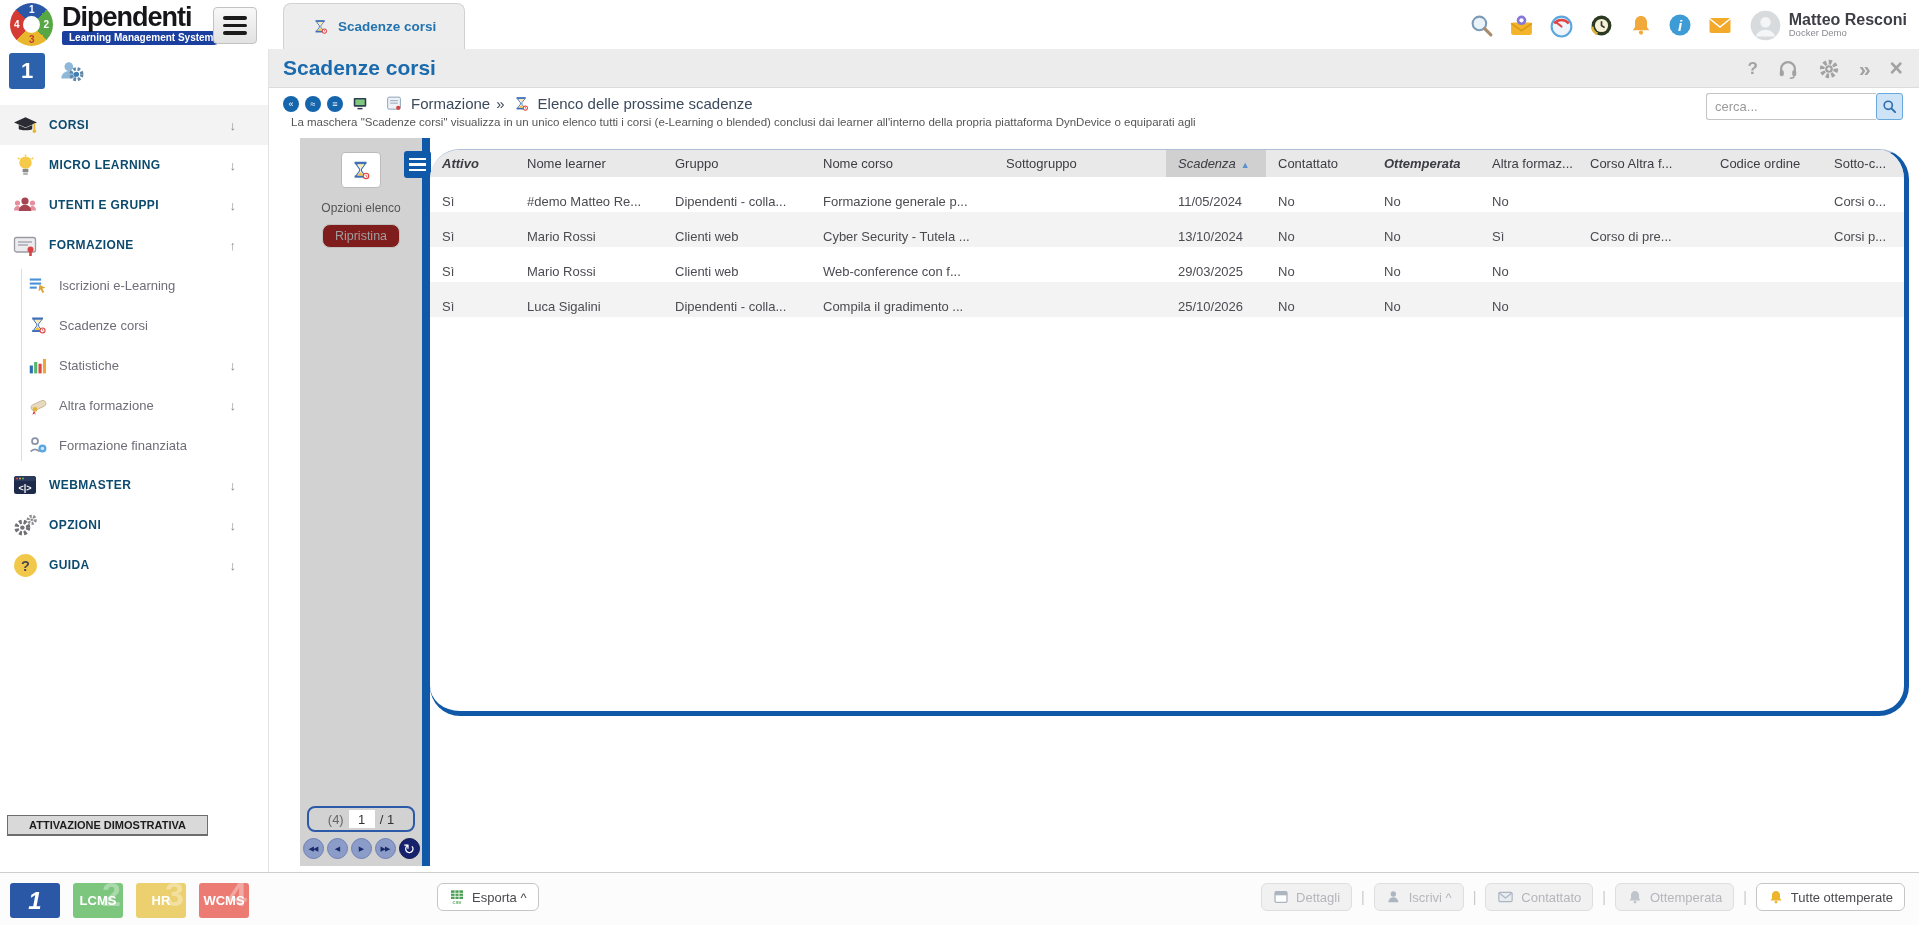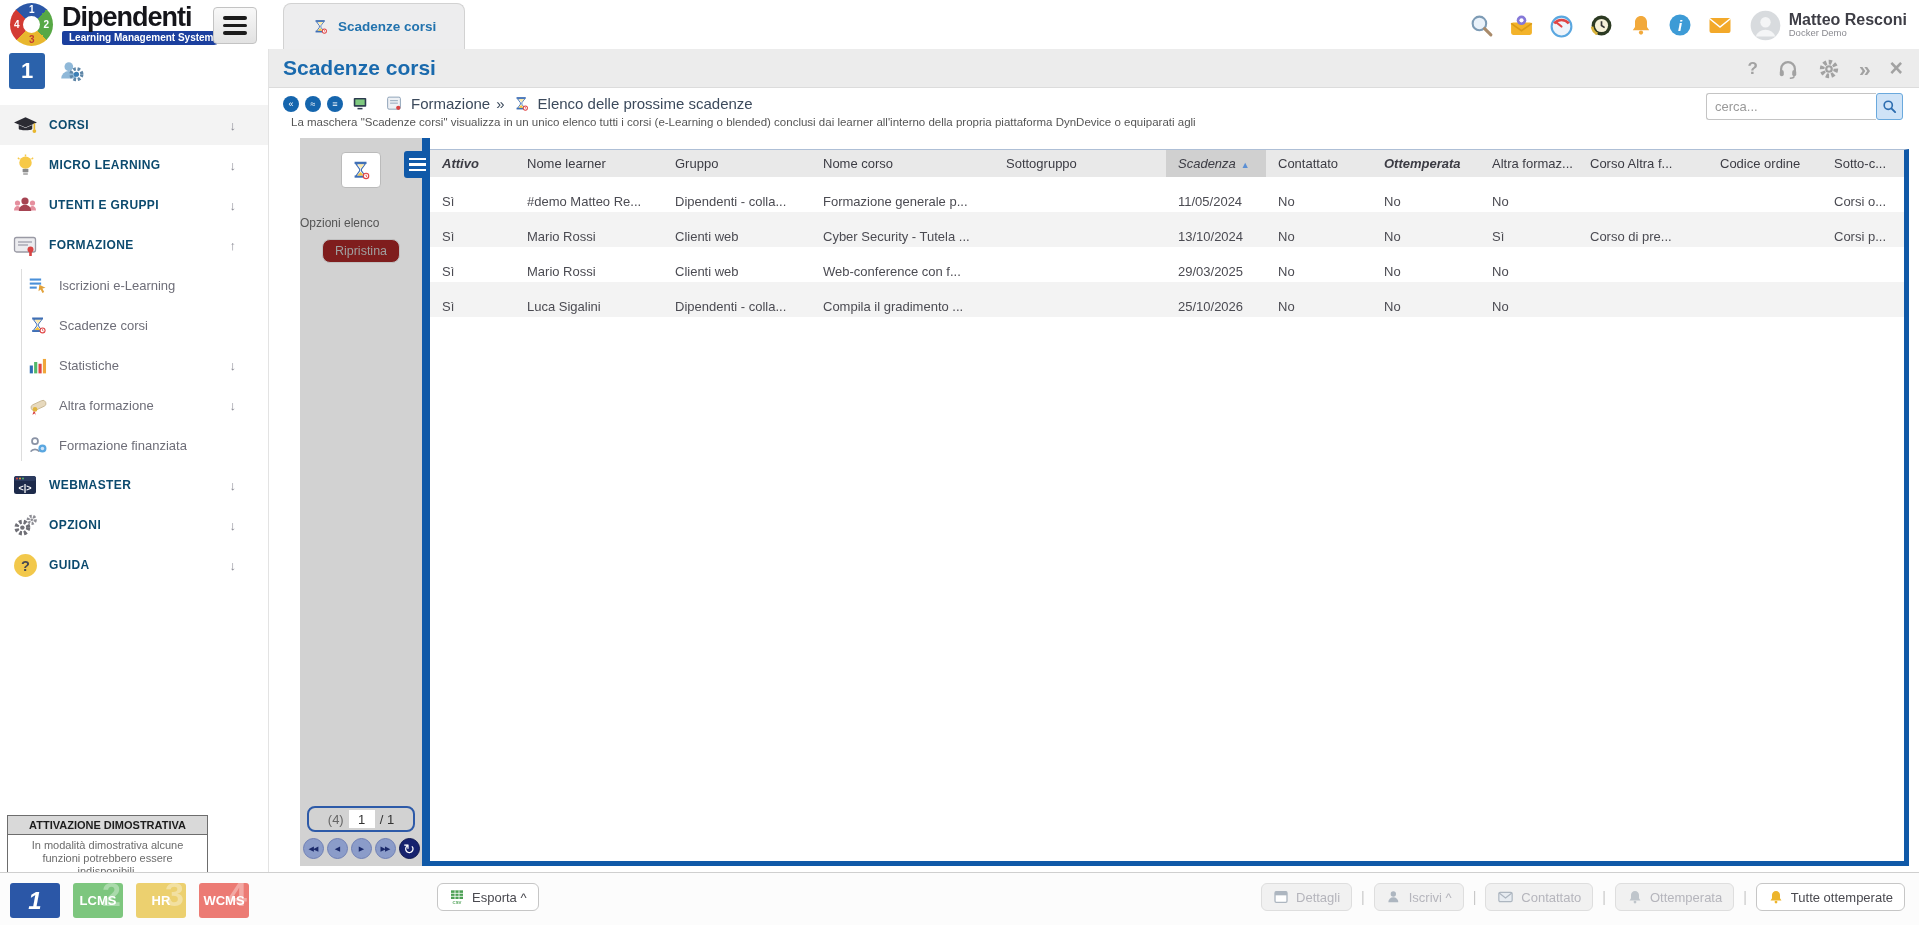--- a/index.html
+++ b/index.html
@@ -80,36 +80,36 @@
   .crumb-desc { position:absolute; left:22px; top:28px; font-size:11.5px; color:#555; }
 
   .searchbox { position:absolute; right:16px; top:5px; display:flex; }
   .searchbox input { width:170px; height:27px; border:1px solid #c4c4c4; border-right:none; border-radius:3px 0 0 3px; padding:0 8px; font-size:13px; color:#666; font-family:inherit; }
   .searchbox input::placeholder { color:#9a9a9a; }
   .search-btn { width:27px; height:27px; background:#cfe3f7; border:1px solid #6aa9dd; border-radius:3px; display:flex; align-items:center; justify-content:center; cursor:pointer; }
 
   
   .panel { position:absolute; left:300px; top:138px; width:122px; height:728px; background:#d2d2d2; }
   .panel-iconbox { width:40px; height:36px; background:#fff; border:1px solid #bbb; border-radius:4px; margin:14px auto 0; display:flex; align-items:center; justify-content:center; }
-  .panel-label { text-align:left; font-size:12px; color:#555; margin-top:28px; }
+  .panel-label { text-align:center; font-size:12px; color:#555; margin-top:13px; }
   .reset-btn { display:block; margin:9px auto 0; background:#7f1d1d; border:1px solid #c0c0c0; border-radius:8px; color:#9f9f9f; font-size:12.5px; padding:4px 12px; font-family:inherit; cursor:pointer; }
   .pager { position:absolute; left:0; right:0; bottom:7px; }
   .pager-box { margin:0 7px; height:26px; border:2px solid #2d5aa8; border-radius:8px; display:flex; align-items:center; justify-content:center; gap:5px; font-size:13px; color:#666; }
   .pager-box input { width:26px; height:18px; border:none; background:#fff; text-align:center; font-size:13px; color:#333; font-family:inherit; }
   .pager-total { color:#333; }
   .pager-btns { display:flex; justify-content:center; gap:3px; margin-top:6px; }
   .pbtn { width:21px; height:21px; border-radius:50%; background:#8b9cc9; border:1px solid #6f80b5; color:#1b2a6b; font-size:7px; display:flex; align-items:center; justify-content:center; cursor:pointer; letter-spacing:-1px; }
   .pbtn.refresh { background:#16226e; border-color:#0e1850; color:#fff; font-size:14px; letter-spacing:0; }
 
   .vbar { position:absolute; left:422px; top:138px; width:8px; height:728px; background:#1059a8; }
   .vbar-toggle { position:absolute; left:404px; top:151px; width:27px; height:27px; background:#1059a8; border-radius:3px; display:flex; flex-direction:column; justify-content:center; align-items:center; gap:3px; cursor:pointer; }
   .vbar-toggle i { width:17px; height:2.5px; background:#fff; display:block; }
 
   
-  .tablewrap { position:absolute; left:430px; top:149px; width:1479px; height:717px; background:#fff; border-top:1px solid #aebfd6; border-right:5px solid #1059a8; border-bottom:5px solid #1059a8; overflow:hidden; }
+  .tablewrap { position:absolute; left:430px; top:149px; width:1479px; height:567px; background:#fff; border-top:1px solid #aebfd6; border-right:5px solid #1059a8; border-bottom:5px solid #1059a8; overflow:hidden;border-radius:30px; }
   table { border-collapse:collapse; table-layout:fixed; width:1474px; }
   th { height:27px; background:#e9e9e9; font-size:13px; font-weight:normal; color:#3c3c44; text-align:left; padding:0 4px 0 12px; white-space:nowrap; overflow:hidden; cursor:pointer; }
   th:nth-child(1), th:nth-child(8) { font-style:italic; font-weight:bold; }
   th.sorted { background:#d0d0d0;font-style:italic; }
   th .sort-arrow { color:#5b8fd4; font-size:9px; margin-left:5px; }
   td { height:35px; font-size:13px; color:#4b4b52; padding:14px 4px 0 12px; white-space:nowrap; overflow:hidden; }
   tbody tr:nth-child(even) { background:#f3f3f3; }
 
   svg { vertical-align:middle; }
 </style>
@@ -362,21 +362,20 @@
           <text x="12" y="17" font-size="14" font-weight="bold" fill="#4a4a50" text-anchor="middle">?</text>
         </svg>
         </span>
       <span class="nlabel">GUIDA</span>
       <span class="arrow">↓</span>
     </div>
   </div>
 
   <div class="demo-box">
     <div class="demo-title">ATTIVAZIONE DIMOSTRATIVA</div>
-    <div class="demo-text">In modalità dimostrativa alcune funzioni potrebbero essere indisponibili.</div>
   </div>
 </div>
 
 <div class="band">
   <div class="page-title">Scadenze corsi</div>
   <div class="band-icons">
     <span class="g">?</span>
     <svg width="22" height="22" viewBox="0 0 24 24">
       <path d="M4.5 15v-3a7.5 7.5 0 0 1 15 0v3" stroke="#a2a2a2" stroke-width="2.4" fill="none"></path>
       <rect x="3" y="13" width="4.4" height="7" rx="2.2" fill="#a2a2a2"></rect>

